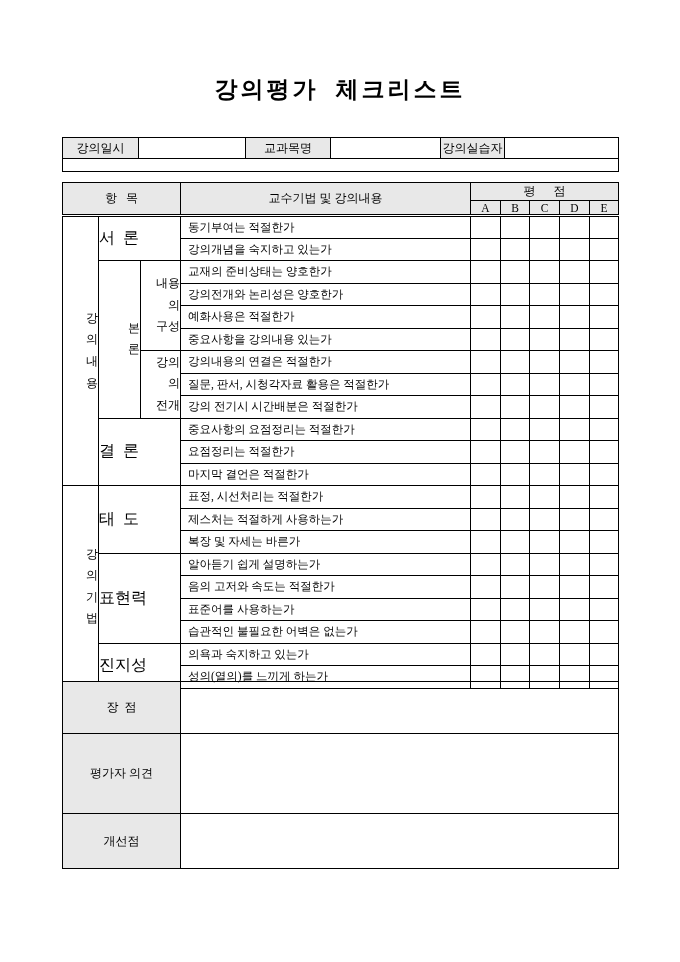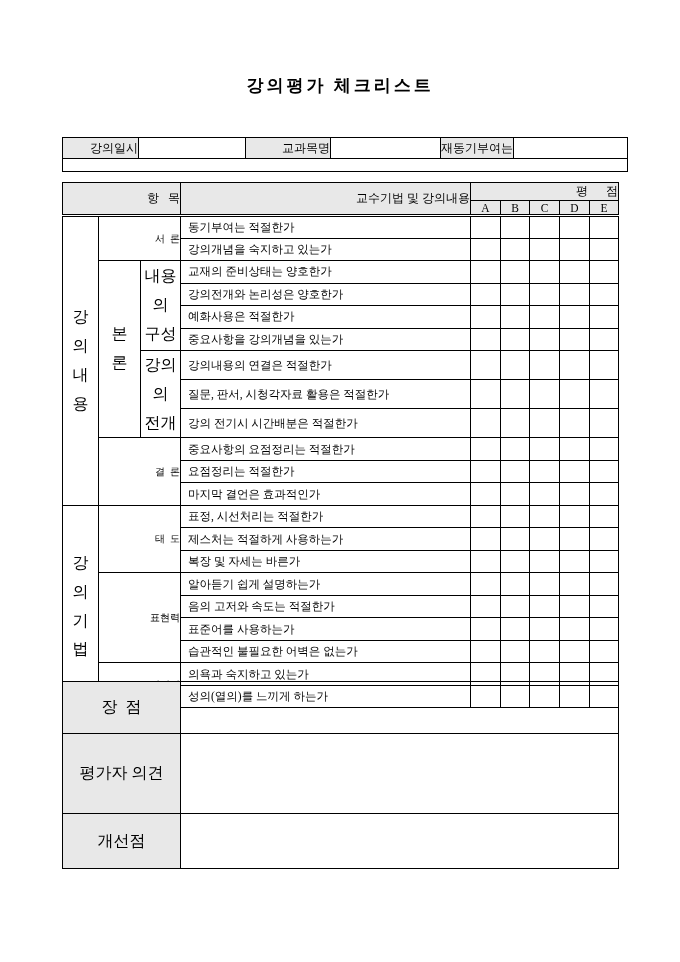--- a/index.html
+++ b/index.html
@@ -11,55 +11,56 @@
     color: #000000;
     font-family: "Liberation Serif", "DejaVu Serif", serif;
     overflow: hidden;
   }
   .doc-title {
     position: absolute;
     top: 74px;
     left: 0;
     width: 680px;
     text-align: center;
-    font-size: 17px;
+    font-size: 23px;
     font-weight: bold;
     letter-spacing: 3px;
+    font-family: Liberation Mono, monospace;
   }
   table {
     position: absolute;
     left: 62px;
     border-collapse: collapse;
     table-layout: fixed;
     border: 1.5px solid #000;
   }
   td {
     border: 1px solid #000;
     padding: 0;
     overflow: hidden;
     font-size: 11.5px;
     vertical-align: middle;
   }
   .shade { background: #e8e8e8; }
   .ctr { text-align: center; }
   .pre { white-space: pre; }
-  .vtext { white-space: pre-line; line-height: 1.8; text-align: center; font-size: 16px; }
-  .grp  { font-size: 10px; text-align: right; }
-  .hdr  { font-size: 12px; text-align: right; margin-top: 48px; }
+  .vtext { white-space: pre-line; line-height: 1.8; text-align: right; font-size: 12px; }
+  .grp  { font-size: 16px; text-align: left; }
+  .hdr  { font-size: 12px; text-align: center; margin-top: 48px; }
   .hb   { border-bottom: 3px double #000; }
   .q    { text-align: left; padding-left: 7px; }
   .grade { font-size: 11.5px; text-align: center; }
   #info-table    { top: 137px; }
   #main-table    { top: 182px; }
   #summary-table { top: 681px; }
   #info-table tr.r1 { height: 21px; }
   #info-table tr.r2 { height: 13px; }
   #main-table tr.hrow { height: 15px; }
   #main-table tr.brow { height: 22.5px; }
-  #summary-table td { font-size: 16px; }
+  #summary-table td { font-size: 12px; }
 </style>
 </head>
 <body>
 
 <div class="page">
 
   <div class="doc-title">강의평가 체크리스트</div>
 
   <table id="info-table">
     <colgroup>
@@ -69,21 +70,21 @@
       <col style="width:110px">
         <col style="width:64px">
         <col style="width:114px">
     </colgroup>
     <tbody>
         <tr class="r1">
       <td class="shade hdr pre">강의일시</td>
       <td></td>
       <td class="shade hdr pre">교과목명</td>
       <td></td>
-      <td class="shade hdr pre">재동기부여는</td>
+      <td class="shade hdr pre">강의실습자</td>
       <td></td>
     </tr>
     <tr class="r2">
       <td colspan="6"></td>
     </tr>
   </tbody>
     </table>
 
   <table id="main-table">
     <colgroup>
@@ -155,21 +156,21 @@
     </tr>
     <tr class="brow">
       <td class="q">예화사용은 적절한가</td>
       <td class="s"></td>
           <td class="s"></td>
           <td class="s"></td>
           <td class="s"></td>
           <td class="s"></td>
     </tr>
     <tr class="brow">
-      <td class="q">중요사항을 강의개념을 있는가</td>
+      <td class="q">중요사항을 강의내용 있는가</td>
       <td class="s"></td>
           <td class="s"></td>
           <td class="s"></td>
           <td class="s"></td>
           <td class="s"></td>
     </tr>
     <tr class="brow">
       <td rowspan="3" class="vtext">강의
 의
 전개</td>
@@ -207,21 +208,21 @@
     </tr>
     <tr class="brow">
       <td class="q">요점정리는 적절한가</td>
       <td class="s"></td>
           <td class="s"></td>
           <td class="s"></td>
           <td class="s"></td>
           <td class="s"></td>
     </tr>
     <tr class="brow">
-      <td class="q">마지막 결언은 효과적인가</td>
+      <td class="q">마지막 결언은 적절한가</td>
       <td class="s"></td>
           <td class="s"></td>
           <td class="s"></td>
           <td class="s"></td>
           <td class="s"></td>
     </tr>
 
     <tr class="brow">
       <td rowspan="9" class="vtext">강
 의

